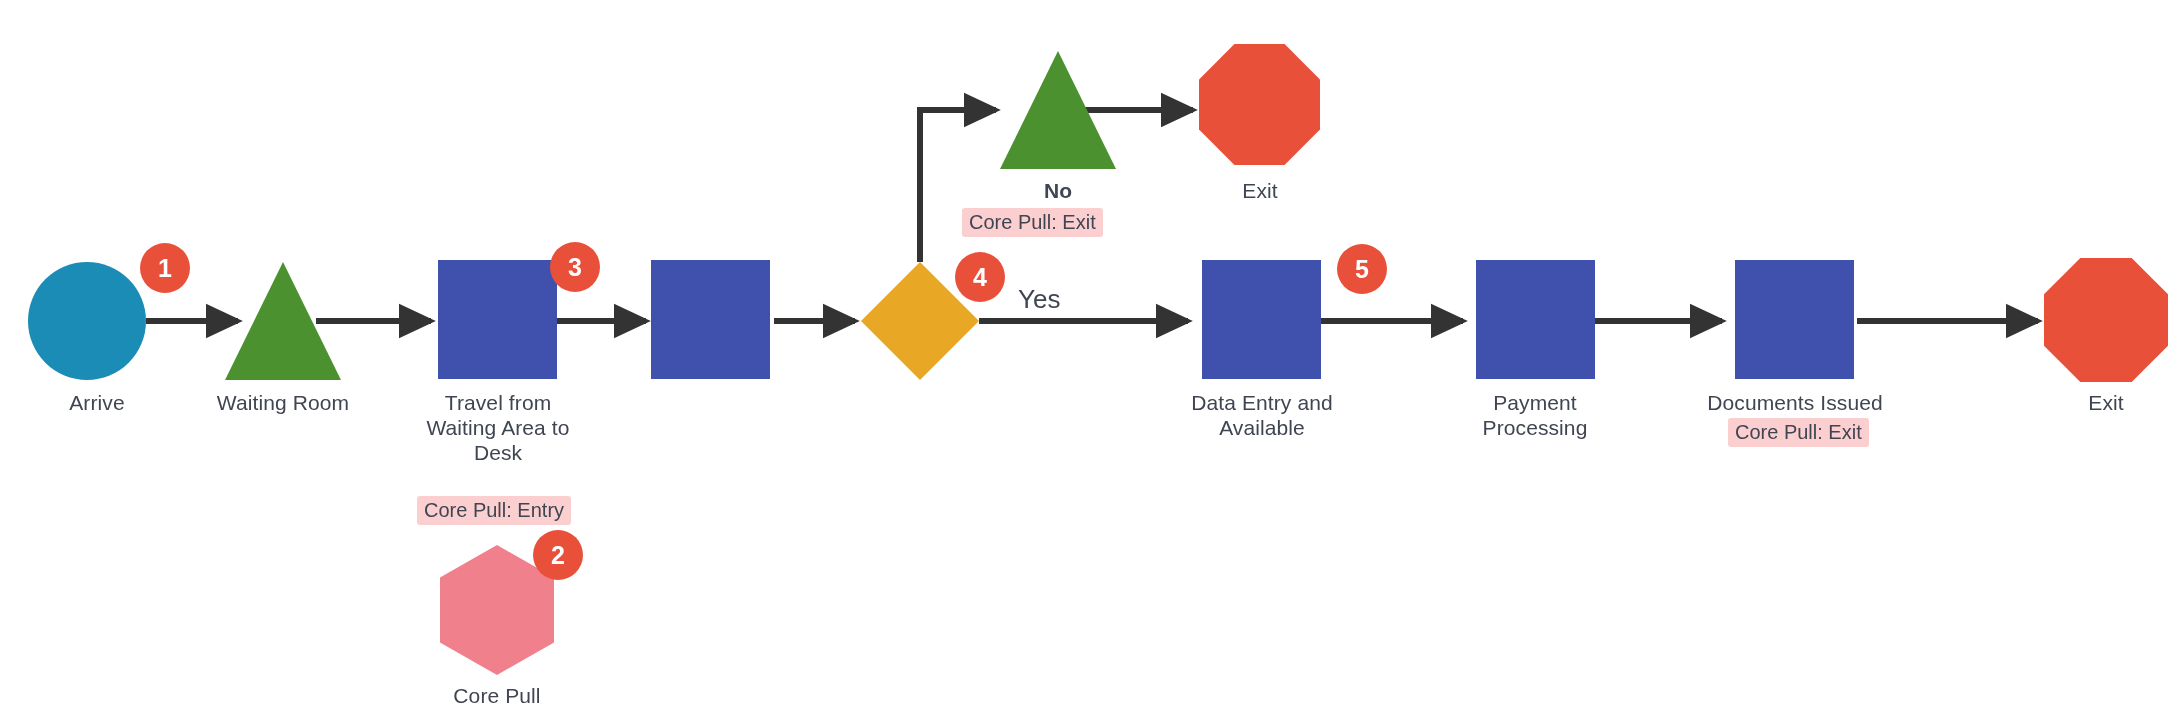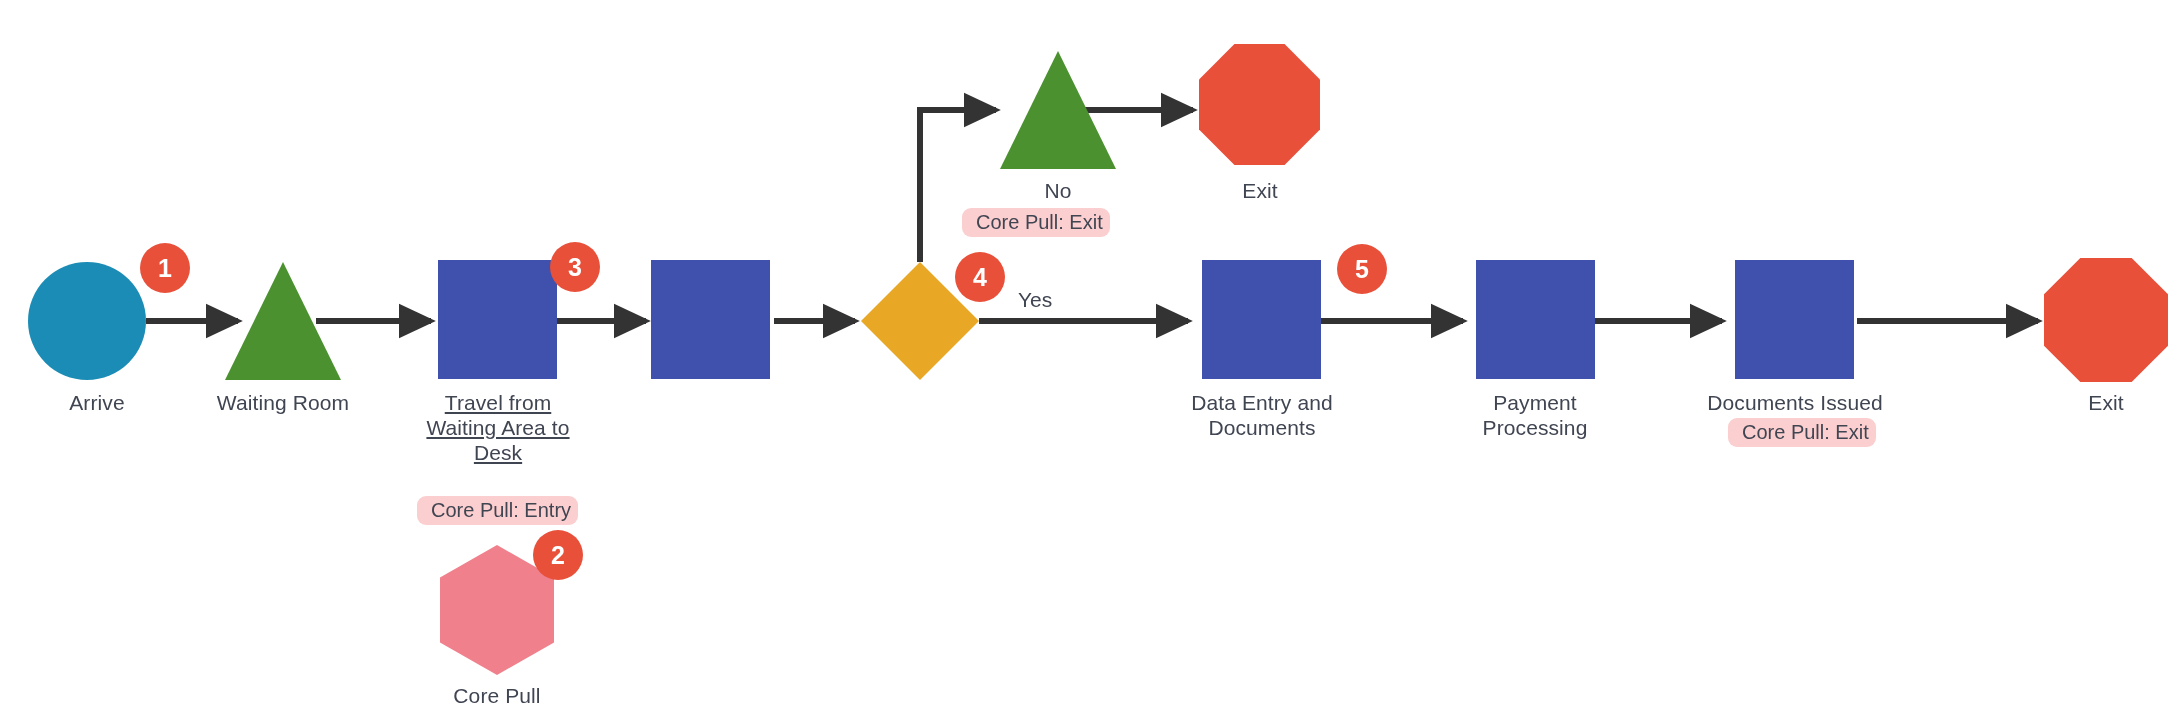--- a/index.html
+++ b/index.html
@@ -38,33 +38,33 @@
     color: #404552;
     font-size: 21px;
     line-height: 25px;
     letter-spacing: 0.1px;
     white-space: pre-line;
     font-family: "Liberation Sans", "DejaVu Sans", sans-serif;
   }
   .edge-label {
     position: absolute;
     color: #404552;
-    font-size: 21px;
+    font-size: 26px;
     line-height: 25px;
     font-family: "Liberation Sans", "DejaVu Sans", sans-serif;
     white-space: nowrap;
   }
   .tag {
     position: absolute;
     background: #fbcfcf;
     color: #404552;
     font-size: 20px;
     line-height: 24px;
-    padding: 2px 7px 3px 14px;
-    border-radius: 9px;
+    padding: 2px 7px 3px 7px;
+    border-radius: 3px;
     white-space: nowrap;
     font-family: "Liberation Sans", "DejaVu Sans", sans-serif;
   }
   .badge {
     position: absolute;
     width: 50px;
     height: 50px;
     border-radius: 50%;
     background: #e8503a;
     color: #ffffff;
@@ -124,21 +124,21 @@
   <div class="node" style="left:225px; top:262px; width:116px; height:118px;">
     <svg width="116" height="118" viewBox="0 0 116 118" xmlns="http://www.w3.org/2000/svg">
       <polygon points="58,0 116,118 0,118" fill="#4b9130"></polygon>
     </svg>
   </div>
   <div class="label" style="left:173px; top:390px; width:220px;text-align:center;">Waiting Room</div>
 
   <div class="node" style="left:438px; top:260px; width:119px; height:119px;">
     <div class="shape rect-shape" style="left:0; top:0; width:119px; height:119px; background:#3f51ac;"></div>
   </div>
-  <div class="label" style="left:388px; top:390px; width:220px;text-decoration:underline;">Travel from
+  <div class="label" style="left:388px; top:390px; width:220px;">Travel from
 Waiting Area to
 Desk</div>
   <div class="tag" style="left:417px; top:470px;margin-top:26px;">Core Pull: Entry</div>
   <div class="badge" style="left:550px; top:242px;">3</div>
 
   <div class="node" style="left:651px; top:260px; width:119px; height:119px;">
     <div class="shape rect-shape" style="left:0; top:0; width:119px; height:119px; background:#3f51ac;"></div>
   </div>
 
   <div class="node" style="left:861px; top:262px; width:118px; height:118px;">
@@ -148,35 +148,35 @@
   </div>
   <div class="badge" style="left:955px; top:252px;">4</div>
 
   <div class="edge-label" style="left:1018px; top:287px;">Yes</div>
 
   <div class="node" style="left:1000px; top:51px; width:116px; height:118px;">
     <svg width="116" height="118" viewBox="0 0 116 118" xmlns="http://www.w3.org/2000/svg">
       <polygon points="58,0 116,118 0,118" fill="#4b9130"></polygon>
     </svg>
   </div>
-  <div class="label" style="left:948px; top:178px; width:220px;">No</div>
+  <div class="label" style="left:948px; top:178px; width:220px;font-weight:bold;">No</div>
   <div class="tag" style="left:962px; top:208px;">Core Pull: Exit</div>
 
   <div class="node" style="left:1199px; top:44px; width:121px; height:121px;">
     <svg width="121" height="121" viewBox="0 0 100 100" xmlns="http://www.w3.org/2000/svg">
       <polygon points="29.3,0 70.7,0 100,29.3 100,70.7 70.7,100 29.3,100 0,70.7 0,29.3" fill="#e8503a"></polygon>
     </svg>
   </div>
   <div class="label" style="left:1150px; top:178px; width:220px;">Exit</div>
 
   <div class="node" style="left:1202px; top:260px; width:119px; height:119px;">
     <div class="shape rect-shape" style="left:0; top:0; width:119px; height:119px; background:#3f51ac;"></div>
   </div>
   <div class="label" style="left:1152px; top:390px; width:220px;">Data Entry and
-Documents</div>
+Available</div>
   <div class="badge" style="left:1337px; top:244px;">5</div>
 
   <div class="node" style="left:1476px; top:260px; width:119px; height:119px;">
     <div class="shape rect-shape" style="left:0; top:0; width:119px; height:119px; background:#3f51ac;"></div>
   </div>
   <div class="label" style="left:1425px; top:390px; width:220px;">Payment
 Processing</div>
 
   <div class="node" style="left:1735px; top:260px; width:119px; height:119px;">
     <div class="shape rect-shape" style="left:0; top:0; width:119px; height:119px; background:#3f51ac;"></div>

